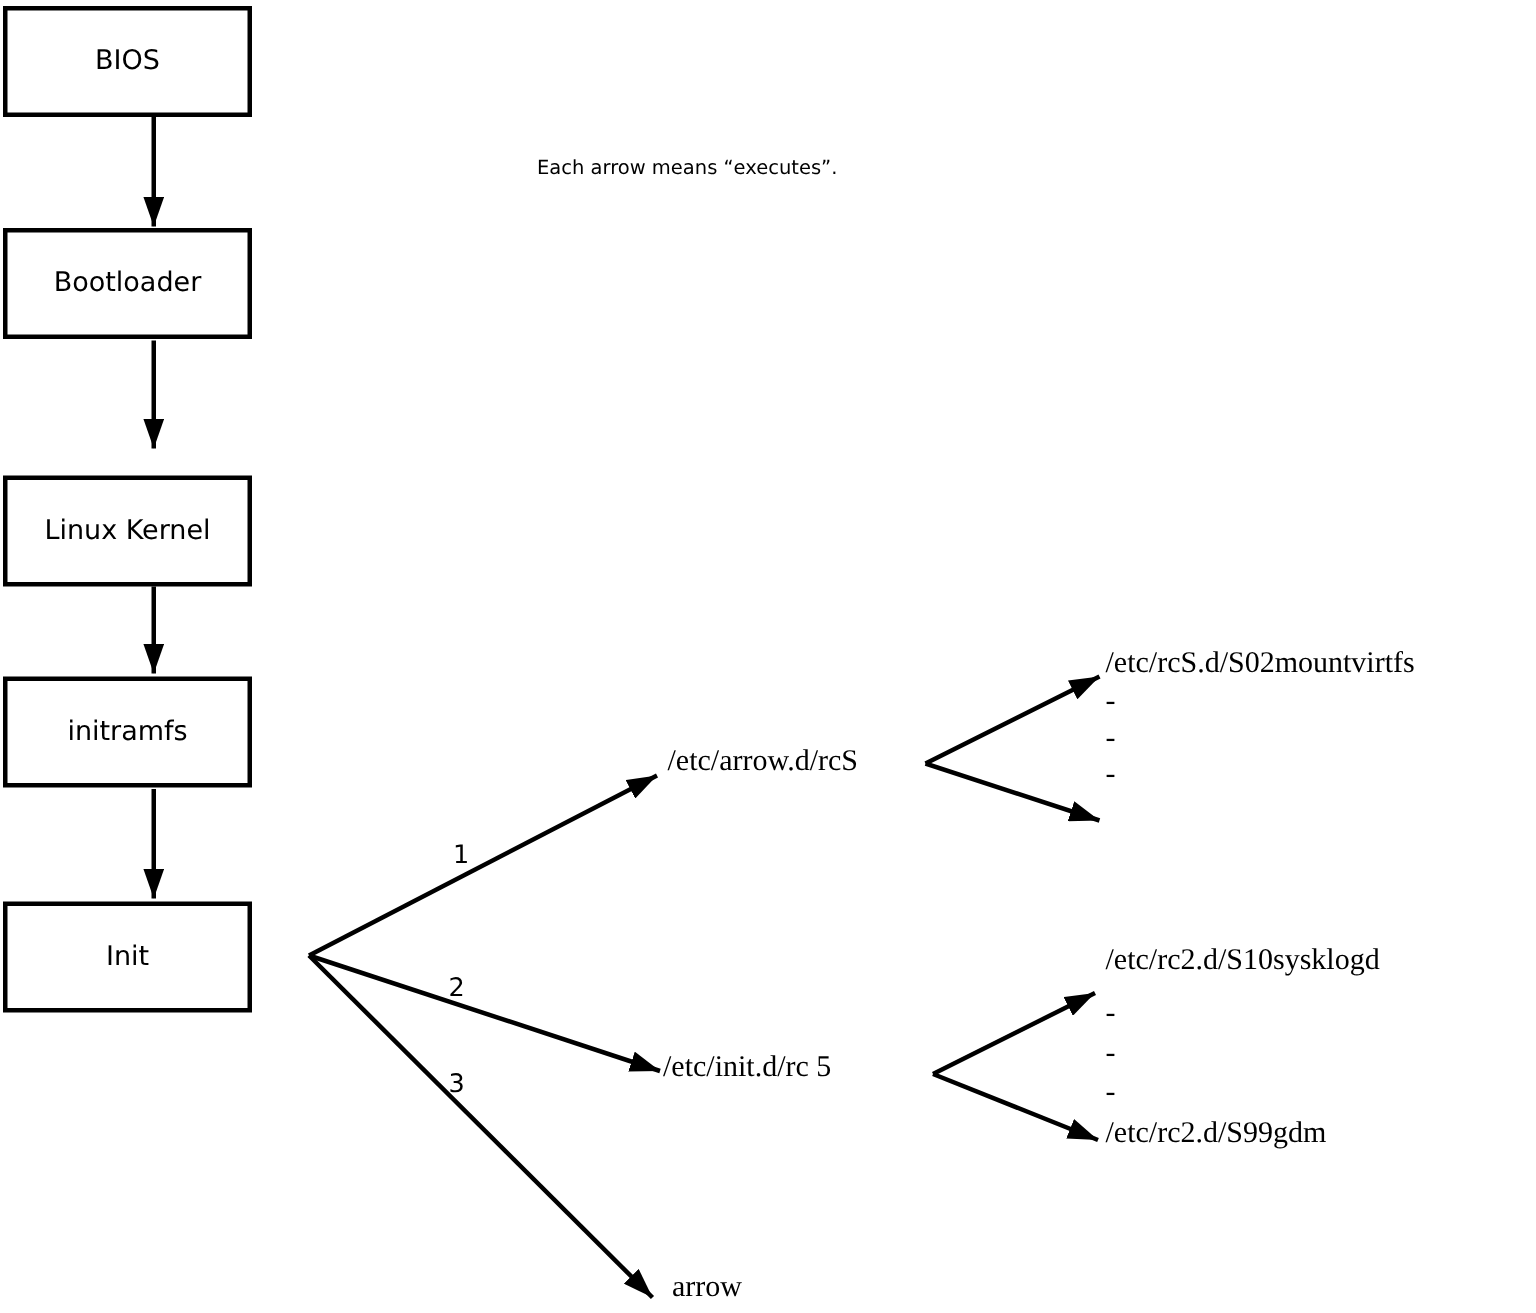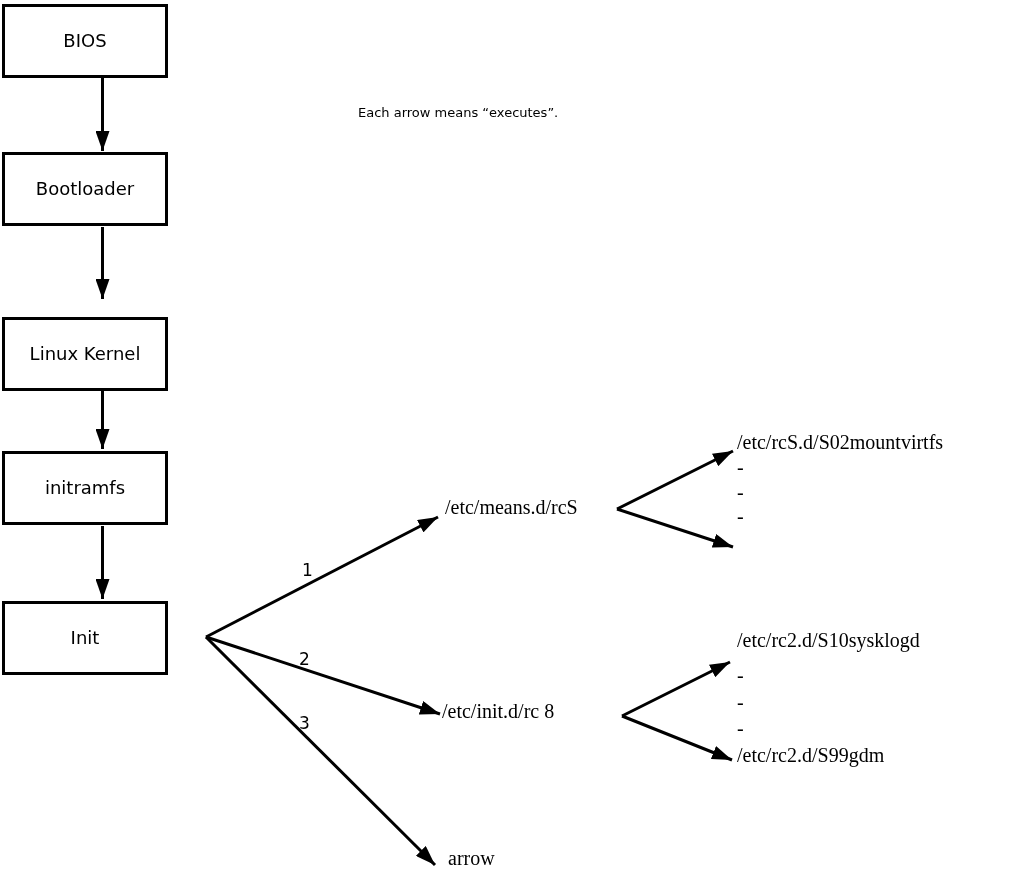--- a/index.html
+++ b/index.html
@@ -89,27 +89,27 @@
   <div class="box" style="top:601px">
       <span>Init</span>
     </div>
 
   <div class="note">Each arrow means “executes”.</div>
 
   <div class="num" style="left:302px; top:562px">1</div>
   <div class="num" style="left:299px; top:651px">2</div>
   <div class="num" style="left:299px; top:715px">3</div>
 
-  <div class="mono" style="left:445px; top:498px">/etc/means.d/rcS</div>
+  <div class="mono" style="left:445px; top:498px">/etc/arrow.d/rcS</div>
   <div class="mono" style="left:737px; top:433px">/etc/rcS.d/S02mountvirtfs</div>
   <div class="mono" style="left:737px; top:458px">-</div>
   <div class="mono" style="left:737px; top:483px">-</div>
   <div class="mono" style="left:737px; top:507px">-</div>
 
-  <div class="mono" style="left:442px; top:702px">/etc/init.d/rc 8</div>
+  <div class="mono" style="left:442px; top:702px">/etc/init.d/rc 5</div>
   <div class="mono" style="left:737px; top:631px">/etc/rc2.d/S10sysklogd</div>
   <div class="mono" style="left:737px; top:666px">-</div>
   <div class="mono" style="left:737px; top:693px">-</div>
   <div class="mono" style="left:737px; top:719px">-</div>
   <div class="mono" style="left:737px; top:746px">/etc/rc2.d/S99gdm</div>
 
   <div class="mono" style="left:448px; top:849px">arrow</div>
 
 </div>
 

